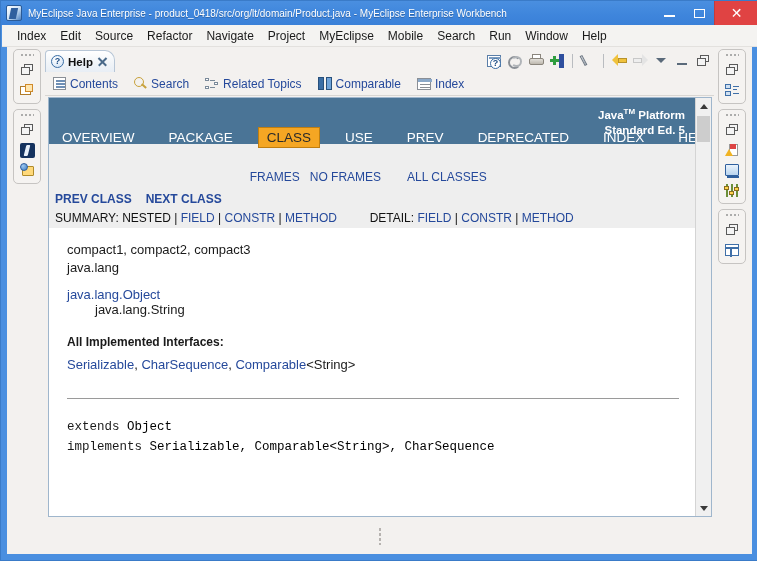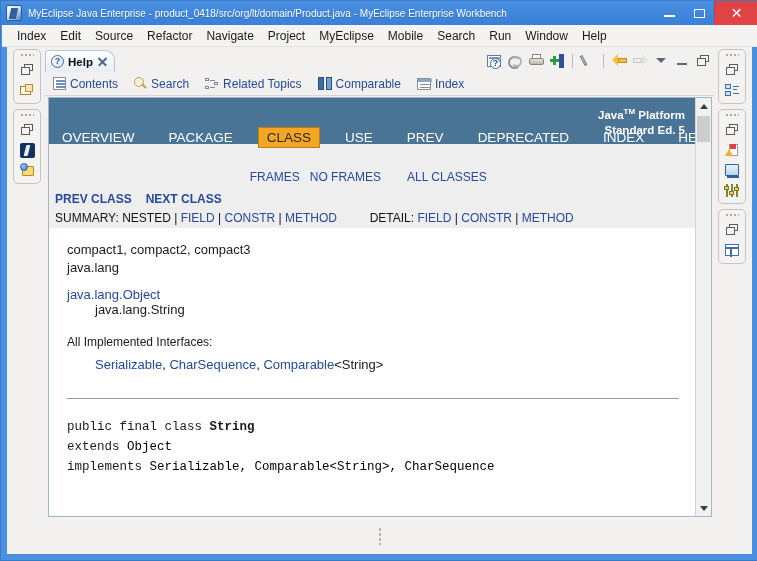--- a/index.html
+++ b/index.html
@@ -269,23 +269,23 @@
   .subnav .row2 { margin-top:5px; color:#111; }
   .subnav .row2 .blk { color:#111; }
   .subnav .row2 .sp { display:inline-block; width:26px; }
 
   .docbody { padding:14px 16px 10px 18px; font-size:13px; color:#1a1a1a; }
   .sub-title { font-size:13px; color:#1a1a1a; margin-bottom:3px;}
   .pkg-line { font-size:13px; color:#1a1a1a; margin-bottom:12px;}
   .class-h1 { font-size:20px; font-weight:bold; color:#2a2a2a; margin:4px 0 16px 0;}
   .inherit a { color:#25499b; text-decoration:none; font-size:13px;}
   .inherit .lvl2 { margin-left:28px; color:#1a1a1a; font-size:13px; }
-  .impl-h { font-weight:normal; font-size:12px; margin-top:18px; margin-bottom:8px; color:#1a1a1a;}
+  .impl-h { font-weight:bold; font-size:12px; margin-top:18px; margin-bottom:8px; color:#1a1a1a;}
   .impl-list a { color:#25499b; text-decoration:none; font-size:13px;}
-  .impl-list { font-size:13px; color:#1a1a1a;margin-left:28px; }
+  .impl-list { font-size:13px; color:#1a1a1a; }
   .hr { height:1px; background:#9a9a9a; margin:26px 0 18px 0;}
   .code {
     font-family:"Liberation Mono","DejaVu Sans Mono",monospace;
     font-size:12.5px; color:#1a1a1a; line-height:20px;
   }
   .code b{font-weight:bold;}
   .code a{color:#000000;text-decoration:none;}
 
   
   .vscroll {
@@ -597,21 +597,20 @@
               <div class="inherit">
                 <a>java.lang.Object</a>
                 <div class="lvl2">java.lang.String</div>
               </div>
               <div class="impl-h">All Implemented Interfaces:</div>
               <div class="impl-list"><a>Serializable</a><span>, </span><a>CharSequence</a><span>, </span><a>Comparable</a><span>&lt;String&gt;</span></div>
 
               <div class="hr"></div>
 
               <div class="code">
-                <div><span>public final class </span><b>String</b></div>
                 <div><span>extends </span><a>Object</a></div>
                 <div><span>implements </span><a>Serializable, Comparable&lt;String&gt;, CharSequence</a></div>
               </div>
             </div>
           </div>
 
           <div class="vscroll">
             <div class="sb-arrow">
                 <span class="up"></span>
               </div>

